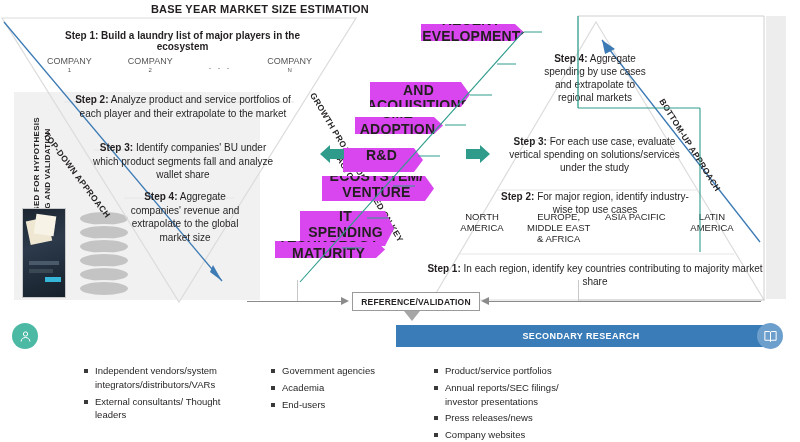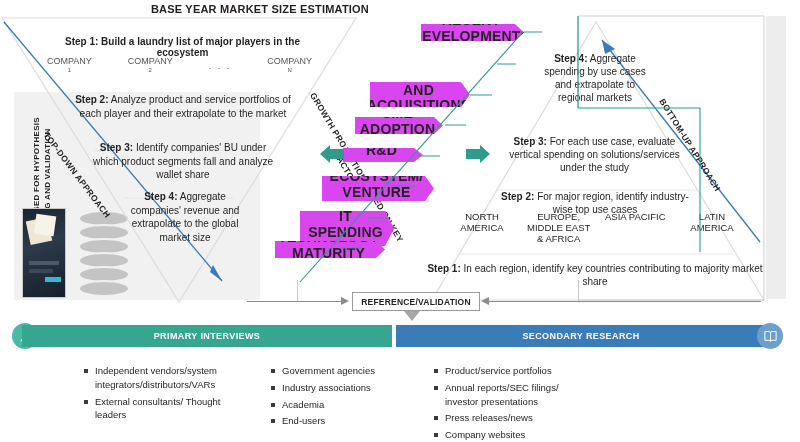--- a/index.html
+++ b/index.html
@@ -75,21 +75,21 @@
   .topdown-label {
     left: -8px; top: 170px; width: 170px;
     transform: rotate(53deg);
     transform-origin: center center;
     font-size: 8.5px; font-weight: bold; letter-spacing: .4px;
     color: #231f20; text-align: center;
   }
 
   
   .l-step1 {
-    left: 40px; top: 36px; width: 285px;
+    left: 40px; top: 30px; width: 285px;
     font-size: 10px; text-align: center; color: #231f20;
   }
   .l-companies {
     left: 47px; top: 57px; width: 265px;
     display: flex; justify-content: space-between; align-items: flex-start;
   }
   .l-companies .co {
     font-size: 9px; color: #555; text-align: center; line-height: 1.1;
   }
   .l-companies .co .sub { font-size: 6px; display: block; }
@@ -301,21 +301,21 @@
   </div>
   <div class="abs l-step4">
     <b class="stepw">Step 4:</b><span> Aggregate companies' revenue and extrapolate to the global market size</span>
   </div>
 
   <div class="abs growth-label">GROWTH PROJECTION BASED ON KEY FACTORS:</div>
 
   <div class="abs chev" style="left:421px; top:24px; width:103px; height:17px;">RECENT DEVELOPMENTS</div>
   <div class="abs chev" style="left:370px; top:82px; width:100px; height:25px;">MERGERS AND ACQUISITIONS</div>
   <div class="abs chev" style="left:355px; top:117px; width:88px; height:17px;">SME ADOPTION</div>
-  <div class="abs chev" style="left:343px; top:148px; width:80px; height:14px;">R&amp;D</div>
+  <div class="abs chev" style="left:343px; top:148px; width:80px; height:24px;">R&amp;D</div>
   <div class="abs chev" style="left:322px; top:176px; width:112px; height:25px;">STARTUP ECOSYSTEM/ VENTURE FUNDING</div>
   <div class="abs chev" style="left:300px; top:211px; width:94px; height:35px;">IT SPENDING</div>
   <div class="abs chev" style="left:275px; top:241px; width:110px; height:17px;">TECHNOLOGY MATURITY</div>
 
   <svg class="abs" style="left:280px;top:20px;" width="300" height="265">
     <line x1="243" y1="12" x2="20" y2="262" stroke="#2f9c8b" stroke-width="1.1"></line>
     <line x1="244" y1="12" x2="262" y2="12" stroke="#2f9c8b" stroke-width="1"></line>
     <line x1="217" y1="44" x2="236" y2="44" stroke="#2f9c8b" stroke-width="1"></line>
     <line x1="190" y1="75" x2="212" y2="75" stroke="#2f9c8b" stroke-width="1"></line>
     <line x1="165" y1="105" x2="186" y2="105" stroke="#2f9c8b" stroke-width="1"></line>
@@ -381,21 +381,20 @@
 
   <div class="abs ref-box">REFERENCE/VALIDATION</div>
   <div class="abs ref-caret"></div>
 
   <div class="abs circ left">
     <svg width="15" height="15" viewBox="0 0 24 24" fill="none" stroke="#ffffff" stroke-width="1.6">
       <circle cx="12" cy="8" r="3.4"></circle>
       <path d="M5 20c0-4 3.2-6.4 7-6.4S19 16 19 20"></path>
     </svg>
   </div>
-  <div class="abs bar-primary">PRIMARY INTERVIEWS</div>
 
   <div class="abs bar-secondary">SECONDARY RESEARCH</div>
   <div class="abs circ right">
     <svg width="15" height="15" viewBox="0 0 24 24" fill="none" stroke="#ffffff" stroke-width="1.6">
       <path d="M3 4h7c1.1 0 2 .9 2 2v14c0-1.1-.9-2-2-2H3z"></path>
       <path d="M21 4h-7c-1.1 0-2 .9-2 2v14c0-1.1.9-2 2-2h7z"></path>
     </svg>
   </div>
 
   <div class="abs cols">
@@ -403,21 +402,20 @@
     <div class="bcol c1">
       <ul>
         <li>Independent vendors/system integrators/distributors/VARs</li>
         <li>External consultants/ Thought leaders</li>
       </ul>
     </div>
 
     <div class="bcol c2">
       <ul>
         <li>Government agencies</li>
-        <li>Industry associations</li>
         <li>Academia</li>
         <li>End-users</li>
       </ul>
     </div>
 
     <div class="bcol c3">
       <ul>
         <li>Product/service portfolios</li>
         <li>Annual reports/SEC filings/ investor presentations</li>
         <li>Press releases/news</li>

